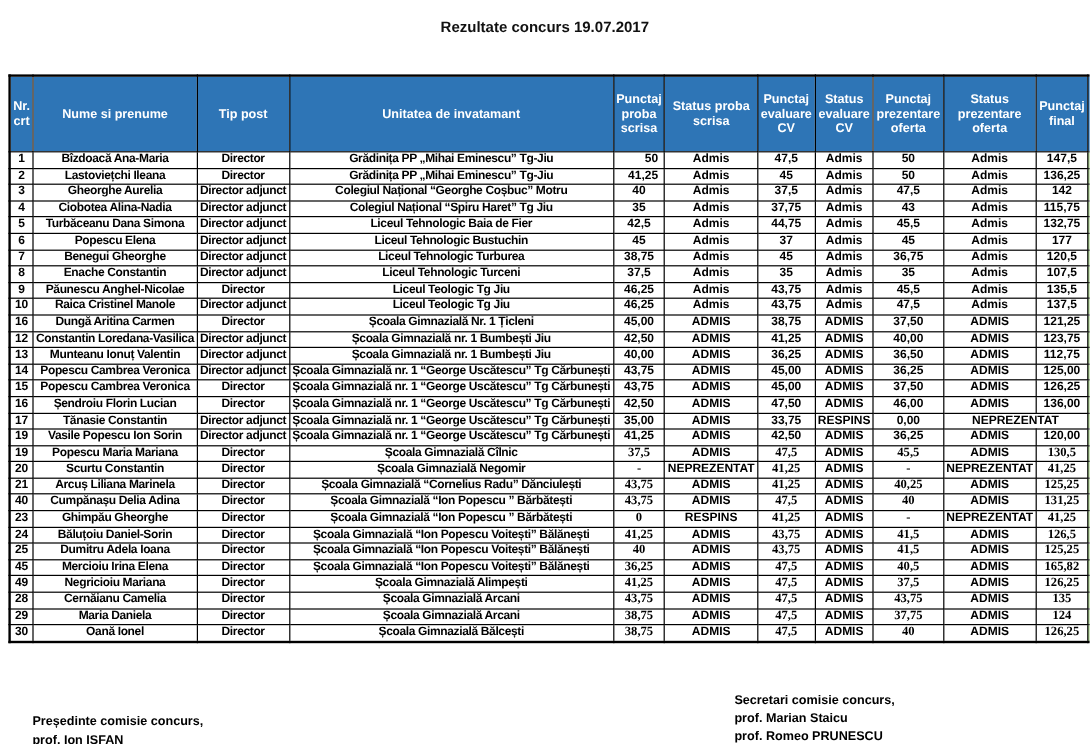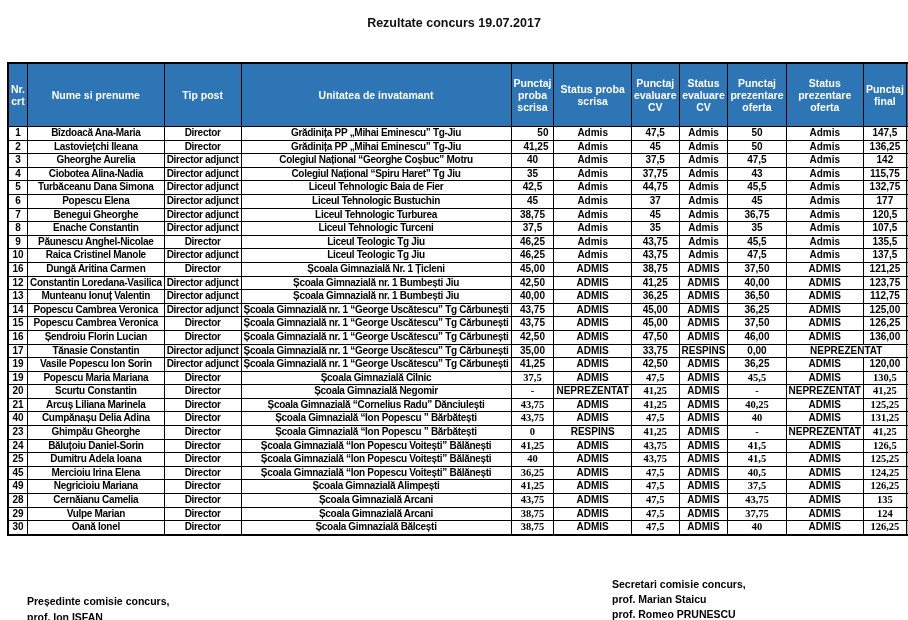--- a/index.html
+++ b/index.html
@@ -433,21 +433,21 @@
           <td>45</td>
           <td class="left">Mercioiu Irina Elena</td>
           <td class="left">Director</td>
           <td class="left">Școala Gimnazială “Ion Popescu Voitești” Bălănești</td>
           <td class="ps num">36,25</td>
           <td>ADMIS</td>
           <td class="num">47,5</td>
           <td>ADMIS</td>
           <td class="num">40,5</td>
           <td>ADMIS</td>
-          <td class="num">124,25</td>
+          <td class="num">165,82</td>
           <td class="status-final">ADMIS</td>
         </tr>
         <tr class="serif">
           <td>49</td>
           <td class="left">Negricioiu Mariana</td>
           <td class="left">Director</td>
           <td class="left">Școala Gimnazială Alimpești</td>
           <td class="ps num">41,25</td>
           <td>ADMIS</td>
           <td class="num">47,5</td>
@@ -466,21 +466,21 @@
           <td>ADMIS</td>
           <td class="num">47,5</td>
           <td>ADMIS</td>
           <td class="num">43,75</td>
           <td>ADMIS</td>
           <td class="num">135</td>
           <td class="status-final">ADMIS</td>
         </tr>
         <tr class="serif">
           <td>29</td>
-          <td class="left">Vulpe Marian</td>
+          <td class="left">Maria Daniela</td>
           <td class="left">Director</td>
           <td class="left">Școala Gimnazială Arcani</td>
           <td class="ps num">38,75</td>
           <td>ADMIS</td>
           <td class="num">47,5</td>
           <td>ADMIS</td>
           <td class="num">37,75</td>
           <td>ADMIS</td>
           <td class="num">124</td>
           <td class="status-final">ADMIS</td>

